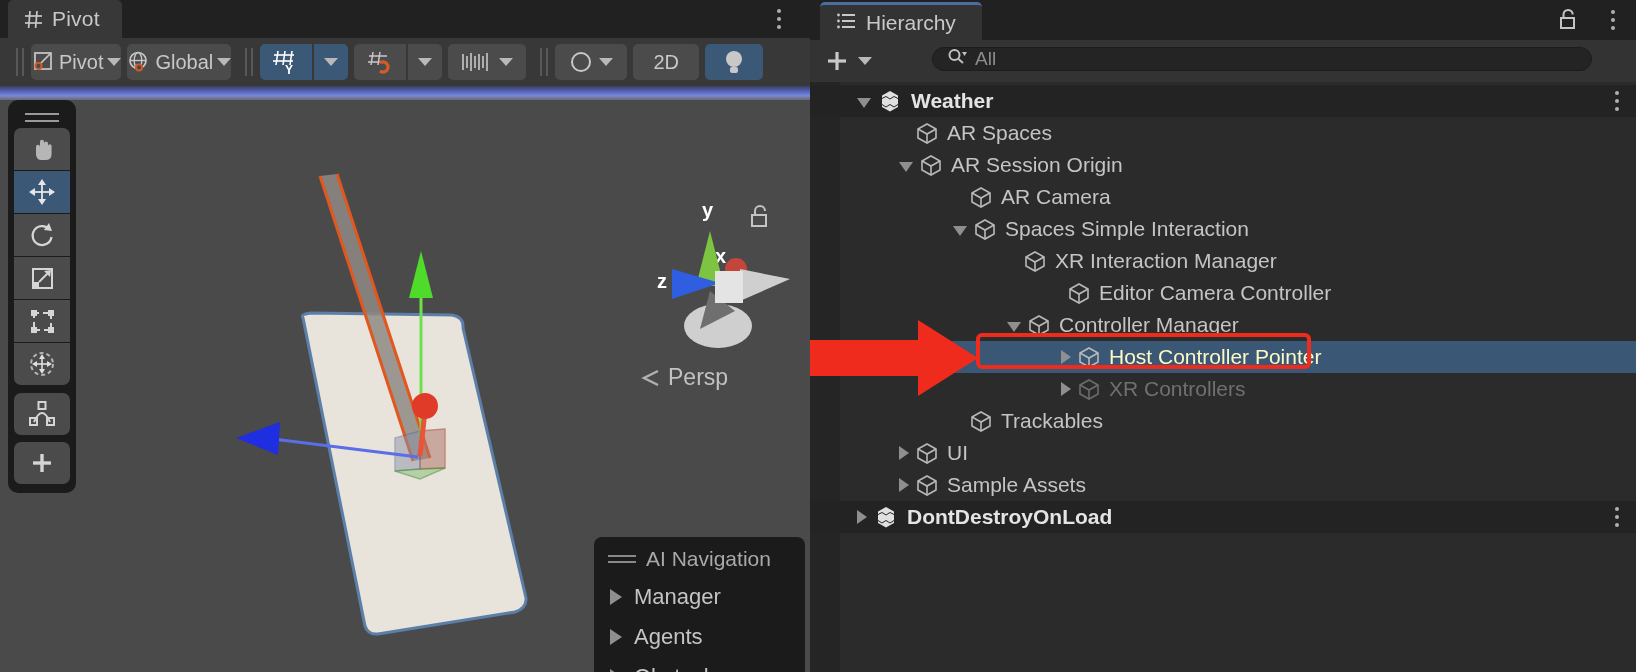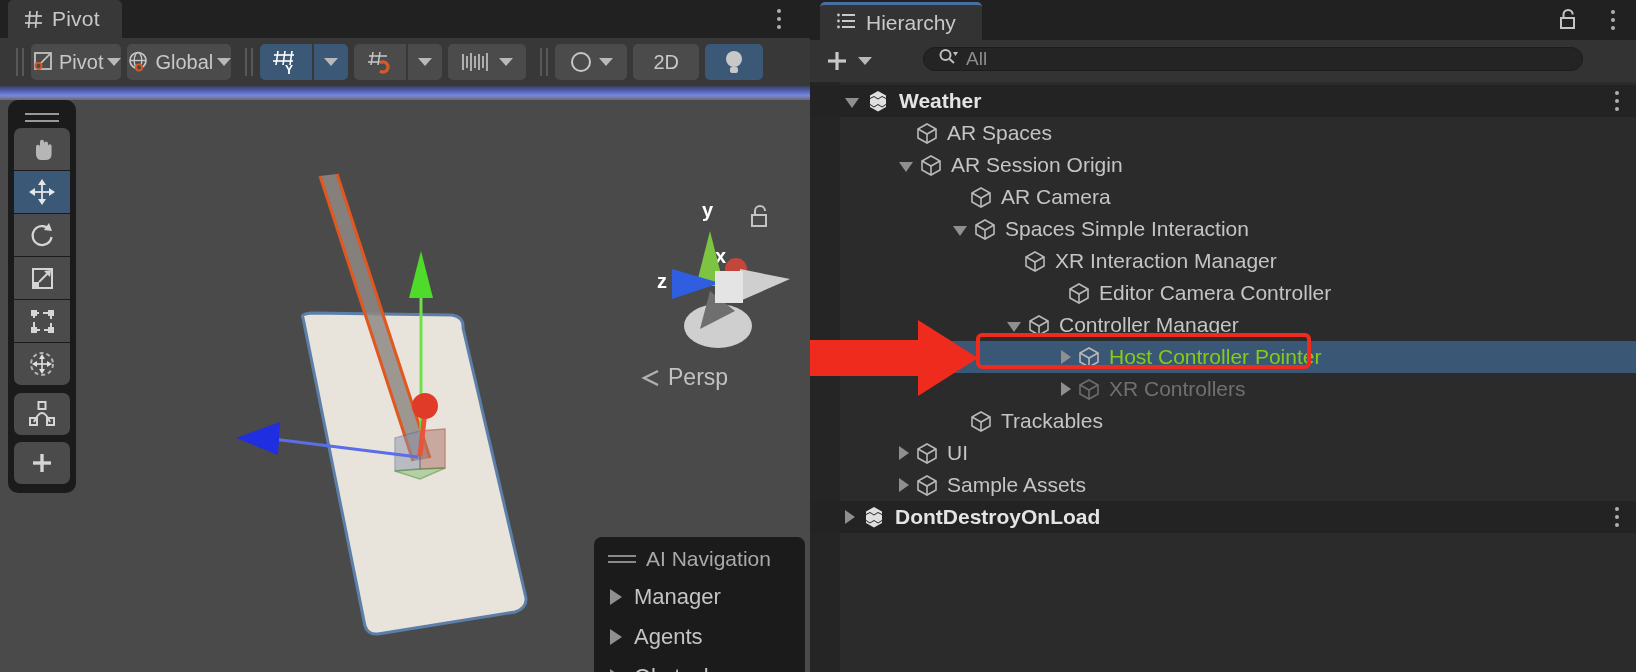--- a/index.html
+++ b/index.html
@@ -134,36 +134,36 @@
     display: flex; align-items: center; gap: 10px; padding: 0 26px 0 16px;
   }
   .hier-tab .tab-label { color: #c8c8c8; font-size: 21px; }
 
   .hier-toolbar {
     position: absolute; left: 0; top: 40px; width: 826px; height: 42px;
     background: #333333; display: flex; align-items: center; padding-left: 14px; gap: 10px;
   }
   .plus-btn { display: flex; align-items: center; gap: 8px; }
   .searchbox {
-    position: absolute; left: 113px; top: 47px; width: 660px; height: 24px;
+    position: absolute; left: 122px; top: 47px; width: 660px; height: 24px;
     background: #242424; border: 1px solid #1c1c1c; border-radius: 14px;
     display: flex; align-items: center; gap: 8px; padding-left: 14px;
   }
   .search-val { color: #8d8d8d; font-size: 19px; }
 
   .hier-body { position: absolute; left: 0; top: 82px; width: 826px; height: 590px; background: #2b2b2b; }
   .gutter { position: absolute; left: 0; top: 0; width: 30px; height: 590px; background: #252525; }
   .gutter2 { position: absolute; left: 30px; top: 14px; width: 32px; height: 576px; background: #2b2b2b; }
 
   .row {
     position: absolute; left: 0; width: 826px; height: 32px;
     display: flex; align-items: center; color: #c4c4c4; font-size: 21px; white-space: nowrap;
   }
-  .row.scene-root { background: #232323; color: #e4e4e4; font-weight: bold; }
-  .row.selected { background: #3a5875; color: #84cc16; }
+  .row.scene-root { background: #232323; color: #e4e4e4; font-weight: bold; padding-left: 12px; }
+  .row.selected { background: #3a5875; color: #fef9c3; }
   .row.dim { color: #707070; }
   .row .tri {
     width: 0; height: 0; border-top: 7px solid transparent; border-bottom: 7px solid transparent;
     border-left: 10px solid #8f8f8f; flex: none; margin-right: 7px;
   }
   .row .tri.down {
     border-left: 7px solid transparent; border-right: 7px solid transparent;
     border-top: 10px solid #8f8f8f; border-bottom: 0; margin-top: 3px;
   }
   .row .tri.none { border: 0; width: 10px; margin-right: 7px; }

